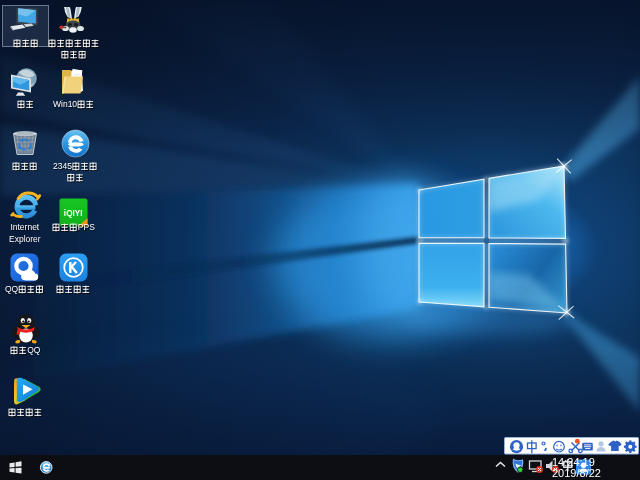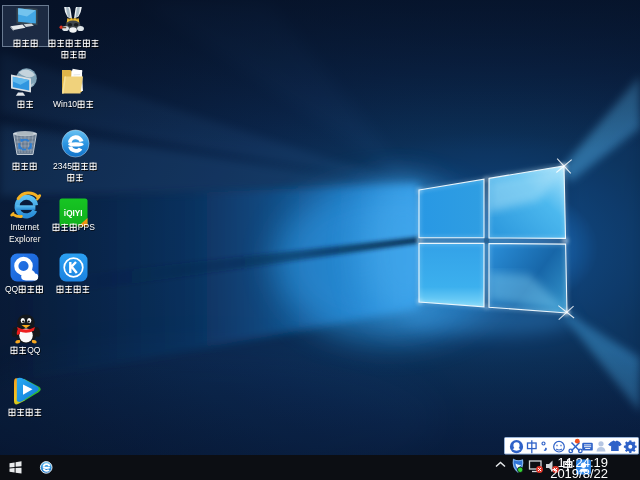--- a/index.html
+++ b/index.html
@@ -795,12 +795,12 @@
 <circle cx="63.5" cy="14.5" r="3.4" fill="#e03428"></circle>
 <path d="M61.9,12.9 l3.2,3.2 M65.1,12.9 l-3.2,3.2" stroke="#fff" stroke-width="1"></path>
 <g stroke="#f2f4f6" stroke-width="1.4" fill="none">
  <rect x="71.8" y="6.8" width="8" height="5.4"></rect>
  <line x1="75.8" y1="4.2" x2="75.8" y2="16.2"></line>
 </g>
 <rect x="84" y="4.5" width="15" height="15" rx="2" fill="#2e86e8"></rect>
 <circle cx="91.5" cy="10.2" r="2.7" fill="#fff"></circle>
 <path d="M87,16.8 q0.9,-3.4 4.5,-3.4 q3.6,0 4.5,3.4 z" fill="#fff"></path>
 </svg>
-<div class="abs" style="left:528px;top:457px;width:80px;height:24px;color:#fff;font-size:13px;line-height:11px;text-align:right;font-family:'Liberation Sans'">14:24:19<br>2019/8/22</div>
+<div class="abs" style="left:552px;top:457px;width:80px;height:24px;color:#fff;font-size:11px;line-height:11px;text-align:left;font-family:'Liberation Sans'">14:24:19<br>2019/8/22</div>
 </body></html>

